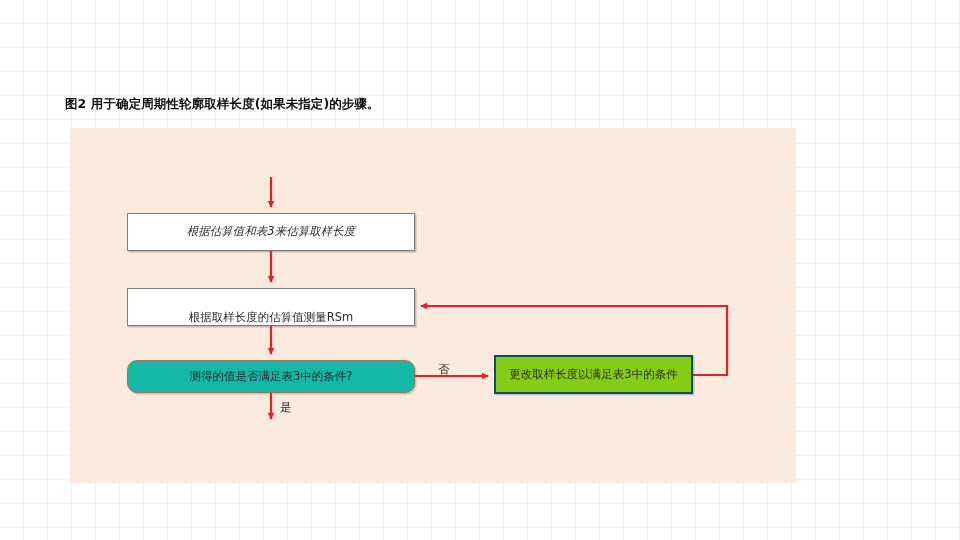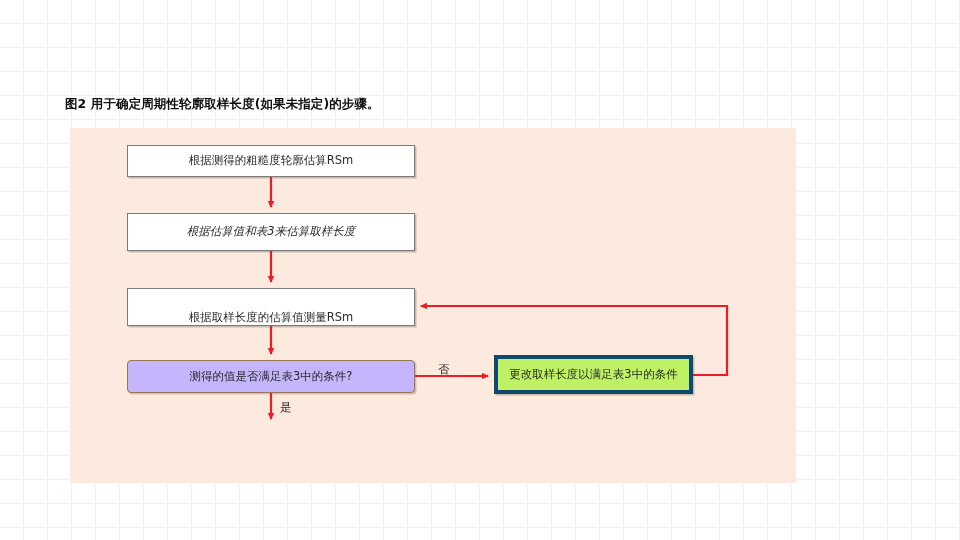--- a/index.html
+++ b/index.html
@@ -69,28 +69,28 @@
     text-align: center;
     line-height: 1.2;
     white-space: nowrap;
   }
   .node-process {
     background: #ffffff;
     border: 1px solid #7b7b7b;
     box-shadow: 1.5px 1.5px 0 rgba(90,80,75,0.32);
   }
   .node-decision {
-    background: #c4b5fd;
+    background: #14b8a6;
     border: 1px solid #9d7553;
-    border-radius: 4px;
+    border-radius: 10px;
     box-shadow: 1.5px 1.5px 0 rgba(120,90,60,0.30);
   }
   .node-action {
-    background: #bef264;
-    border: 4px solid #0c4a6e;
+    background: #84cc16;
+    border: 2px solid #0c4a6e;
     box-shadow: 1.5px 1.5px 0 rgba(90,90,95,0.32);
   }
 
   
   #node-estimate-rsm   { left: 57px;  top: 17px;  width: 288px; height: 32px; }
   #node-estimate-len   { left: 57px;  top: 85px;  width: 288px; height: 38px; font-style: italic; }
   #node-measure-rsm    { left: 57px;  top: 160px; width: 288px; height: 38px; align-items: flex-end; }
   #node-condition      { left: 57px;  top: 232px; width: 288px; height: 33px; }
   #node-final-measure  { left: 57px;  top: 297px; width: 288px; height: 40px; }
   #node-change-len     { left: 424px; top: 227px; width: 199px; height: 39px; }
@@ -137,23 +137,20 @@
 
       <line x1="201" y1="198" x2="201" y2="226" stroke="#ee1c25" stroke-width="2.2" marker-end="url(#arrowhead)"></line>
 
       <line x1="201" y1="265" x2="201" y2="291" stroke="#ee1c25" stroke-width="2.2" marker-end="url(#arrowhead)"></line>
 
       <line x1="345" y1="248" x2="418" y2="248" stroke="#ee1c25" stroke-width="2.2" marker-end="url(#arrowhead)"></line>
 
       <polyline points="623,247 657,247 657,178 351,178" fill="none" stroke="#ee1c25" stroke-width="2.2" marker-end="url(#arrowhead)"></polyline>
     </svg>
 
-    <div class="node node-process" id="node-estimate-rsm">
-      <span>根据测得的粗糙度轮廓估算RSm</span>
-    </div>
 
     <div class="node node-process" id="node-estimate-len">
       <span>根据估算值和表3来估算取样长度</span>
     </div>
 
     <div class="node node-process" id="node-measure-rsm">
       <span>根据取样长度的估算值测量RSm</span>
     </div>
 
     <div class="node node-decision" id="node-condition">

